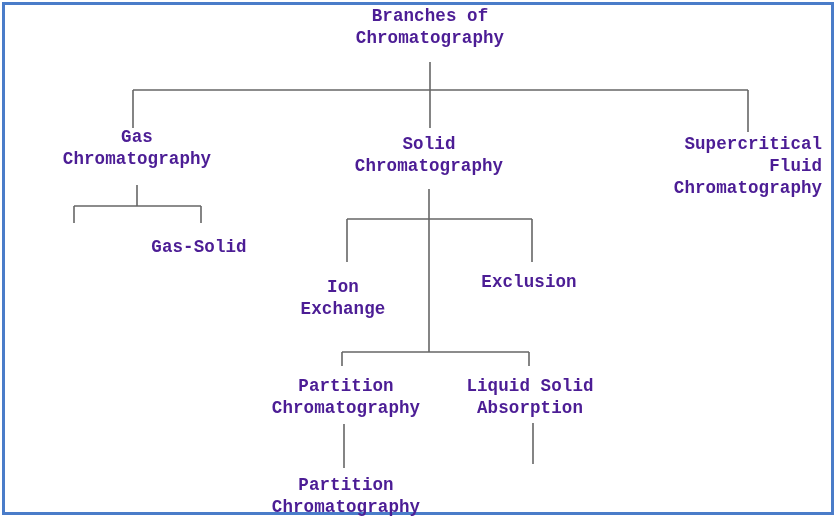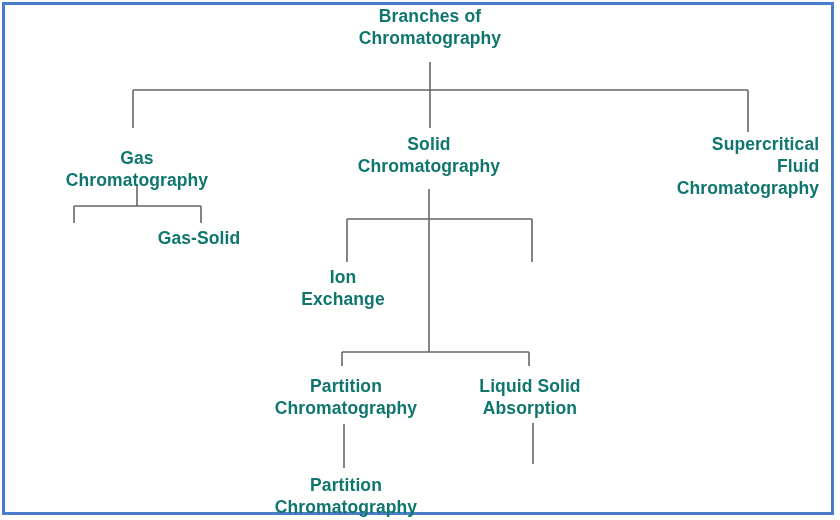--- a/index.html
+++ b/index.html
@@ -31,23 +31,24 @@
     width: 840px;
     height: 520px;
   }
   .node {
     position: absolute;
     transform: translateX(-50%);
     text-align: center;
     font-weight: bold;
     font-size: 17.5px;
     line-height: 22px;
-    color: #0f766e;
+    color: #4c1d95;
     white-space: pre-line;
     letter-spacing: 0.1px;
+    font-family: Liberation Mono, monospace;
   }
   .node.root { font-size: 17.5px; }
 </style>
 </head>
 <body>
 
 <div class="canvas">
 
   <svg class="connectors" viewBox="0 0 840 520" xmlns="http://www.w3.org/2000/svg">
     <g stroke="#666666" stroke-width="1.6" fill="none">
@@ -87,36 +88,37 @@
         <line x1="533" y1="423" x2="533" y2="464"></line>
       </g>
     </g>
   </svg>
 
   <div class="frame"></div>
 
   <div class="node root" style="left:430px; top:5px;">Branches of
 Chromatography</div>
 
-  <div class="node" style="left:137px; top:147px;">Gas
+  <div class="node" style="left:137px; top:126px;">Gas
 Chromatography</div>
 
   <div class="node" style="left:429px; top:133px;">Solid
 Chromatography</div>
 
   <div class="node" style="left:748px; top:133px;text-align:right;">Supercritical
 Fluid
 Chromatography</div>
 
 
-  <div class="node" style="left:199px; top:227px;">Gas-Solid</div>
+  <div class="node" style="left:199px; top:236px;">Gas-Solid</div>
 
-  <div class="node" style="left:343px; top:266px;">Ion
+  <div class="node" style="left:343px; top:276px;">Ion
 Exchange</div>
 
+  <div class="node" style="left:529px; top:271px;">Exclusion</div>
 
   <div class="node" style="left:346px; top:375px;">Partition
 Chromatography</div>
 
   <div class="node" style="left:530px; top:375px;">Liquid Solid
 Absorption</div>
 
   <div class="node" style="left:346px; top:474px;">Partition
 Chromatography</div>
 

